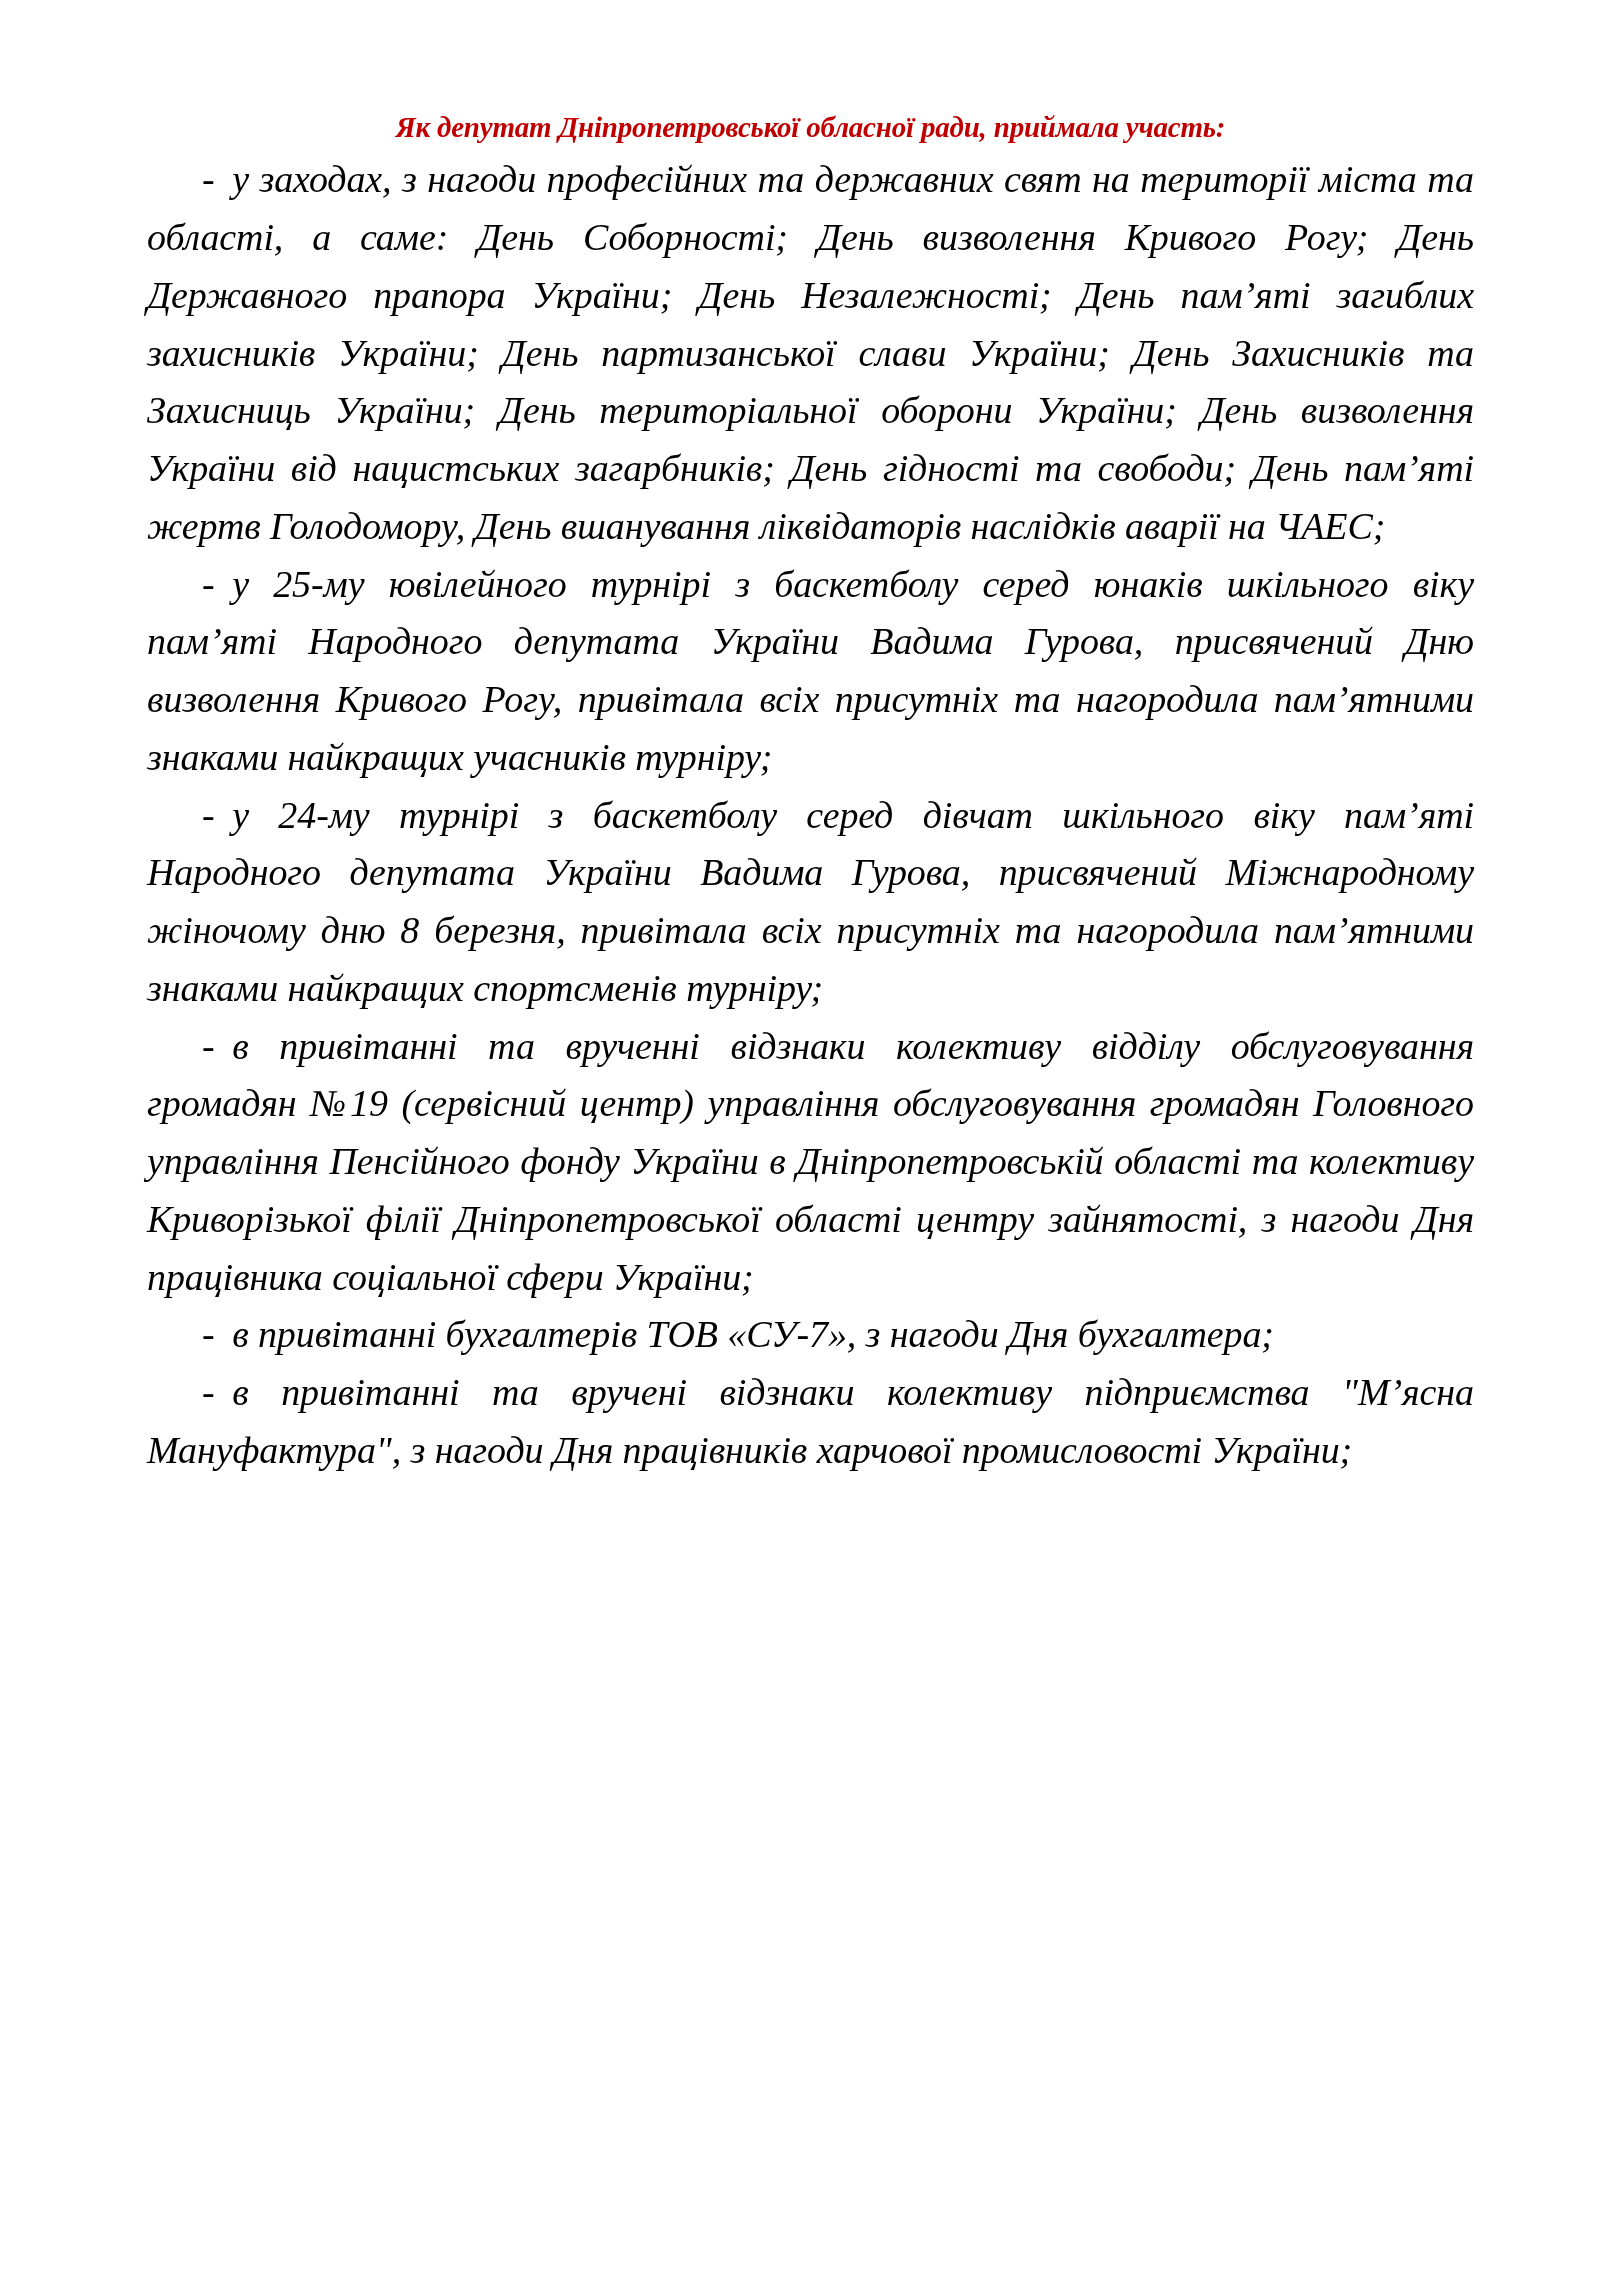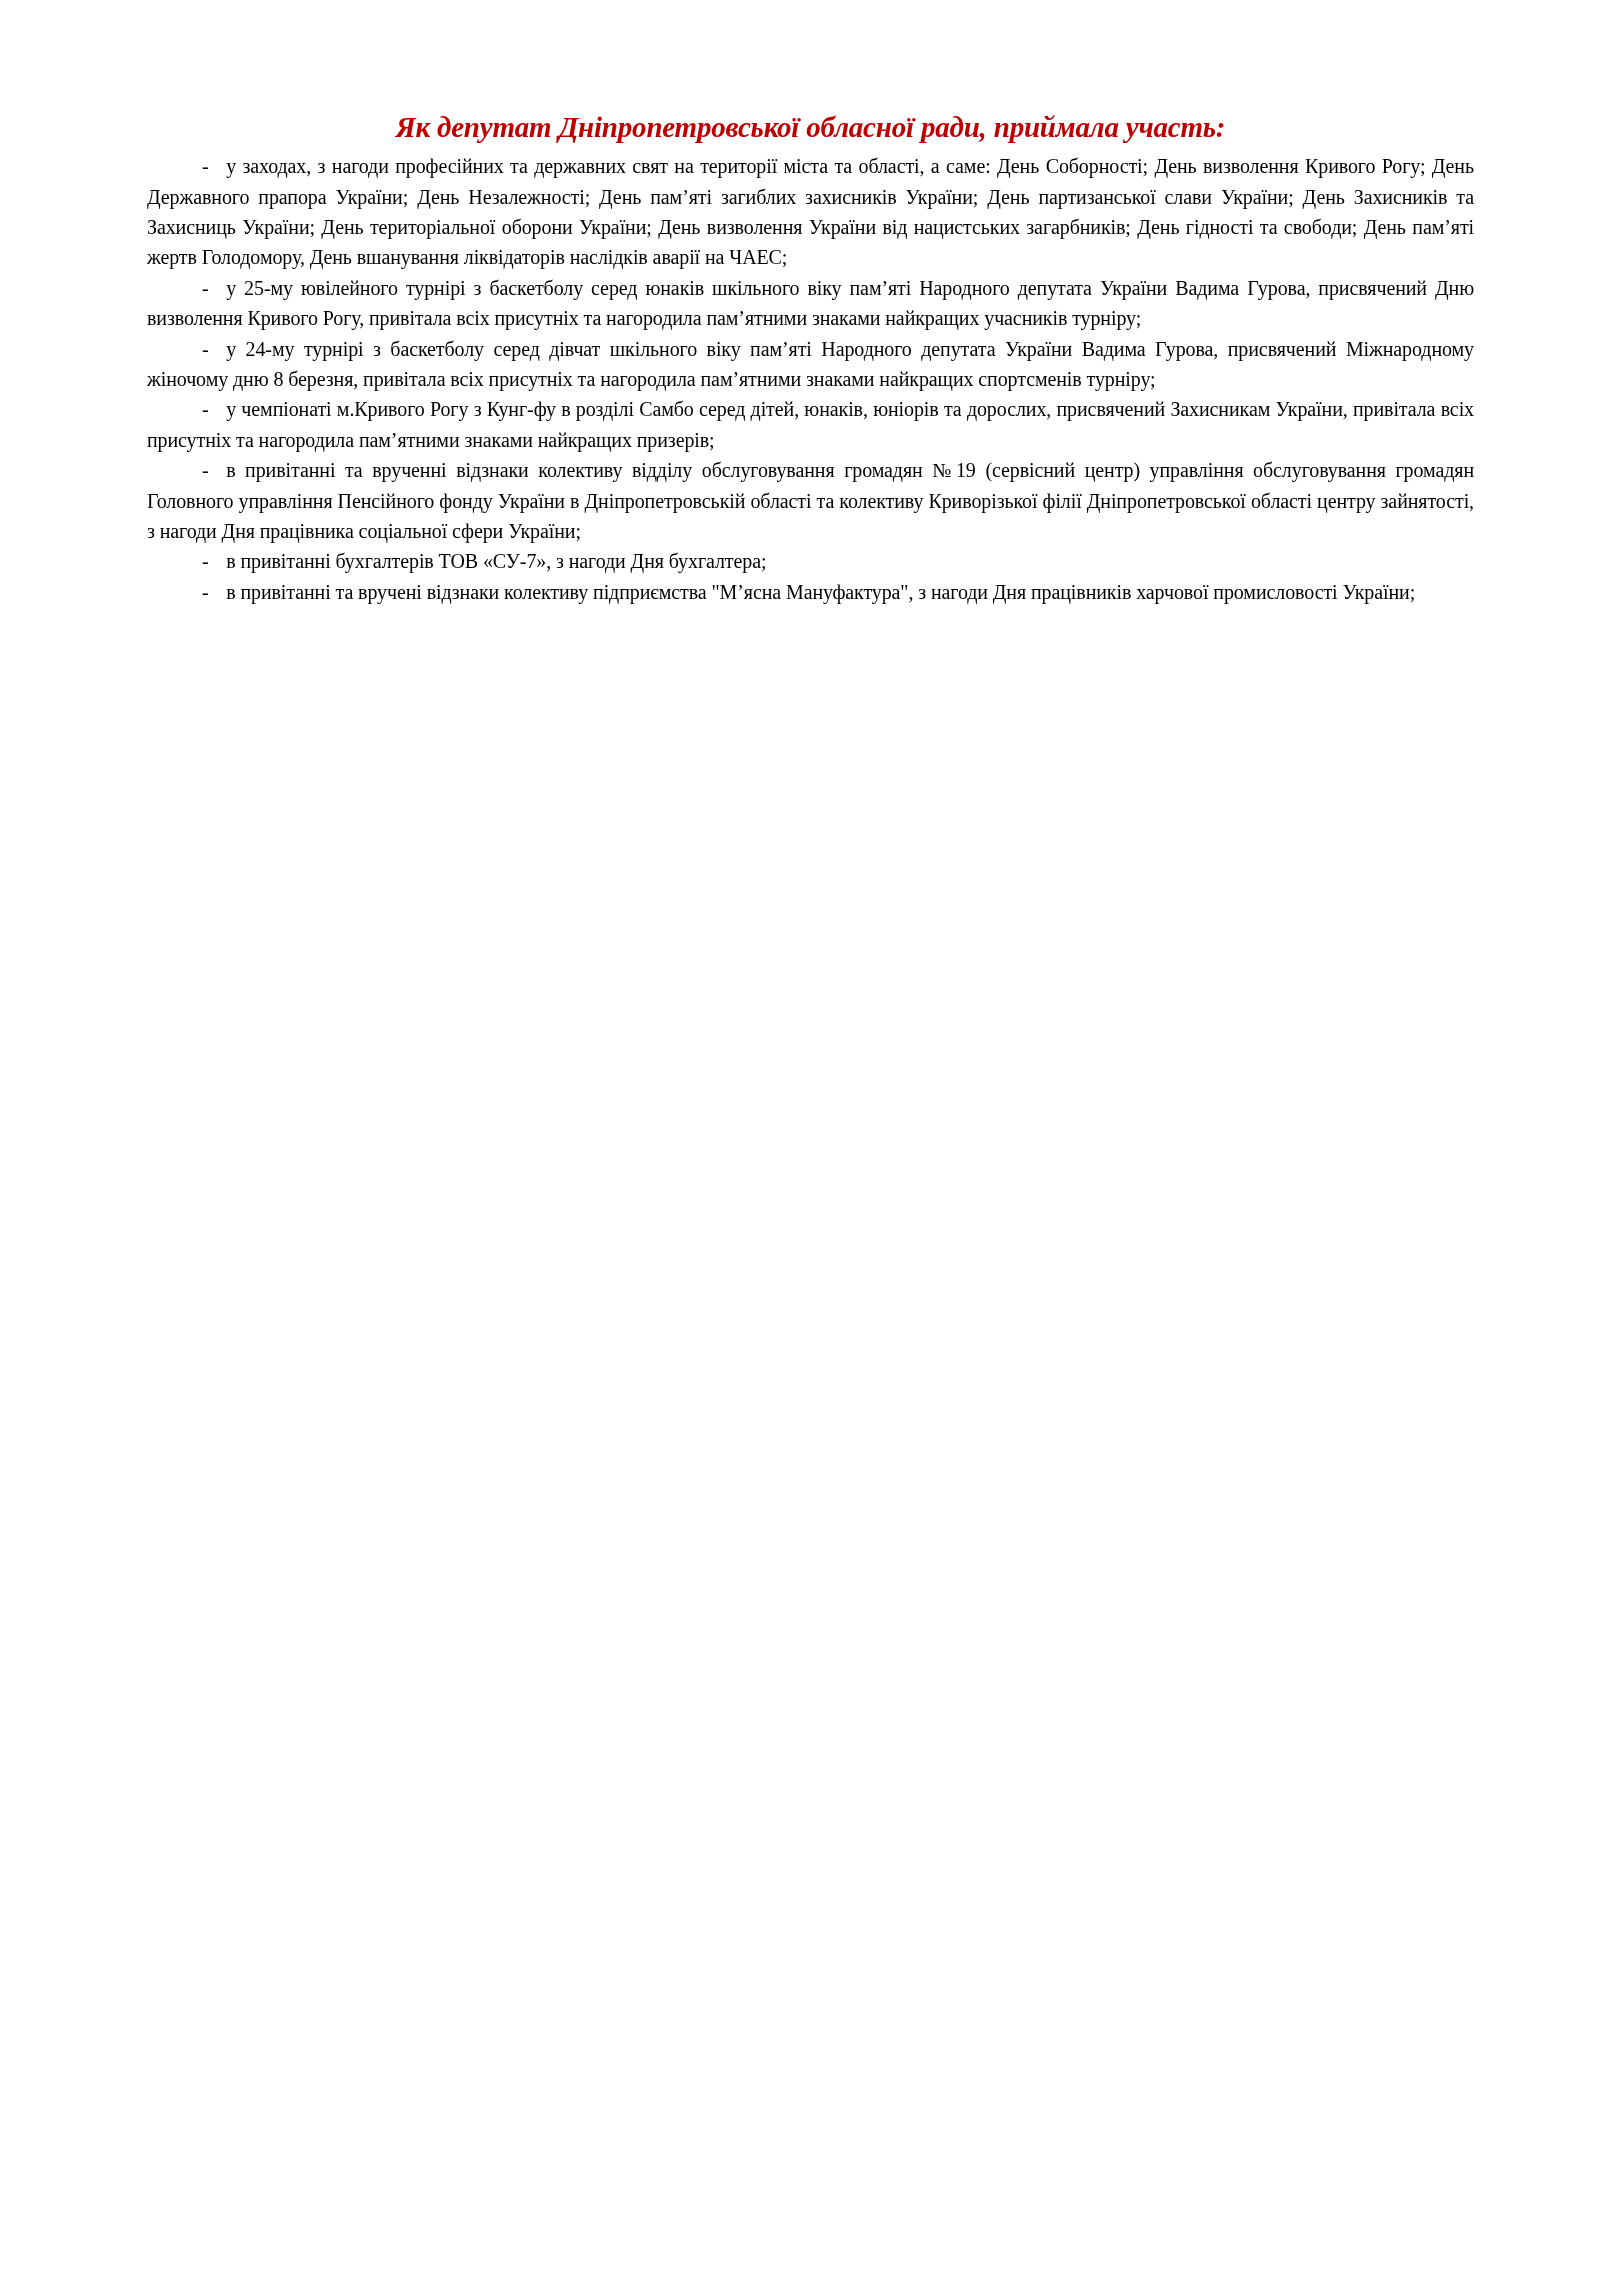--- a/index.html
+++ b/index.html
@@ -31,25 +31,26 @@
     font-weight: bold;
     font-style: italic;
     font-size: 29px;
     line-height: 1.22;
     letter-spacing: -0.2px;
     margin: 0 0 5.9px 0;
     white-space: nowrap;
   }
 
   .body-block {
-    font-size: 20px;
+    font-size: 38px;
     line-height: 1.52;
     text-align: justify;
     text-justify: inter-word;
     letter-spacing: -0.1px;
+    font-style: italic;
   }
 
   p.para {
     margin: 0;
     text-indent: 55px;
     text-align: justify;
     text-align-last: left;
     hyphens: none;
   }
 
@@ -82,23 +83,20 @@
 
     <p class="para">
       <span class="dash">-</span><span class="gap"></span><span>у 25-му ювілейного турнірі з баскетболу серед юнаків шкільного віку пам’яті Народного депутата України Вадима Гурова, присвячений Дню визволення Кривого Рогу,  привітала всіх присутніх та нагородила пам’ятними знаками найкращих учасників турніру;</span>
     </p>
 
     <p class="para">
       <span class="dash">-</span><span class="gap"></span><span>у 24-му турнірі з баскетболу серед дівчат шкільного віку пам’яті Народного депутата України Вадима Гурова, присвячений Міжнародному жіночому дню 8 березня, привітала всіх присутніх та нагородила пам’ятними знаками найкращих спортсменів турніру;</span>
     </p>
 
 
-    <p class="para">
-      <span class="dash">-</span><span class="gap"></span><span>у чемпіонаті м.Кривого Рогу з Кунг-фу в розділі Самбо серед дітей, юнаків, юніорів та дорослих, присвячений Захисникам України, привітала всіх присутніх та нагородила пам’ятними знаками найкращих призерів;</span>
-    </p>
 
 
     <p class="para">
       <span class="dash">-</span><span class="gap"></span><span>в привітанні та врученні відзнаки колективу відділу обслуговування громадян №19 (сервісний центр) управління обслуговування громадян Головного управління Пенсійного фонду України в Дніпропетровській області та колективу Криворізької філії Дніпропетровської області центру зайнятості, з нагоди Дня працівника соціальної сфери України;</span>
     </p>
 
     <p class="para">
       <span class="dash">-</span><span class="gap"></span><span>в привітанні бухгалтерів ТОВ «СУ-7», з нагоди Дня бухгалтера;</span>
     </p>
 

